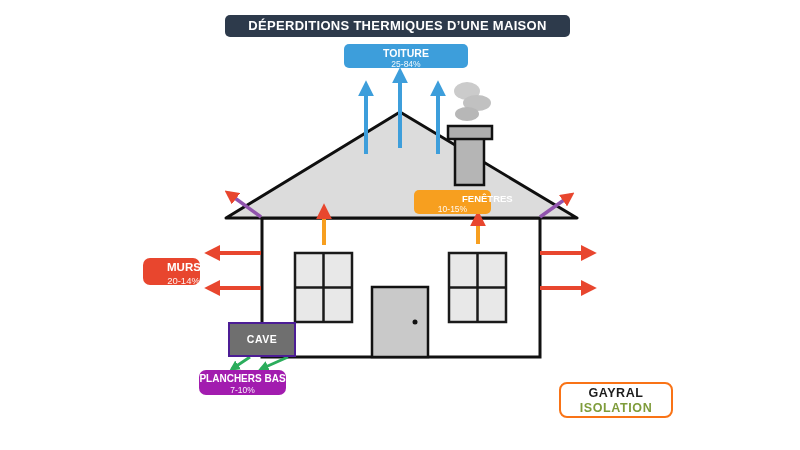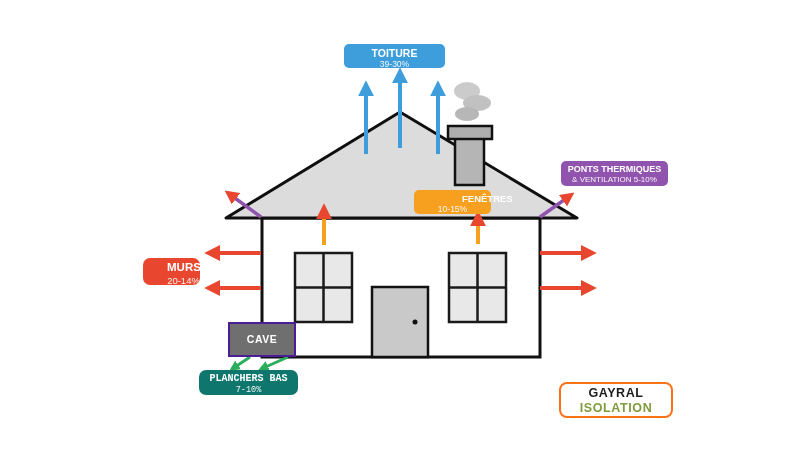--- a/index.html
+++ b/index.html
@@ -9,33 +9,33 @@
 
   .badge{position:absolute;color:#fff;text-align:center;border-radius:5px;
          line-height:1.18;box-sizing:border-box;padding-top:3px;}
   .badge .l1{font-weight:bold;display:block;}
   .badge .l2{display:block;opacity:.93;}
 
   .title-bar{position:absolute;left:225px;top:15px;width:345px;height:22px;
              background:#2d3a4b;border-radius:5px;color:#fff;font-weight:bold;
              font-size:13px;line-height:22px;text-align:center;letter-spacing:.3px;}
 
-  .toiture{left:344px;top:44px;width:101px;height:24px;background:#3d9edb;}
+  .toiture{left:344px;top:44px;width:124px;height:24px;background:#3d9edb;}
   .toiture .l1{font-size:10.5px;} .toiture .l2{font-size:8.5px;}
 
   .fenetres{left:414px;top:190px;width:77px;height:24px;background:#f79f1f;}
   .fenetres .l1{font-size:9.5px;margin-left:48px;} .fenetres .l2{font-size:8.5px;}
 
   .ponts{left:561px;top:161px;width:107px;height:25px;background:#9154ae;}
   .ponts .l1{font-size:9px;} .ponts .l2{font-size:8px;}
 
   .murs{left:143px;top:258px;width:57px;height:27px;background:#e8462e;border-radius:7px;padding-left:24px;}
   .murs .l1{font-size:11.5px;} .murs .l2{font-size:9.5px;}
 
-  .planchers{left:199px;top:370px;width:99px;height:25px;background:#0f766e;border-radius:7px;font-family:Liberation Mono, monospace;}
+  .planchers{left:199px;top:370px;width:87px;height:25px;background:#a21caf;border-radius:7px;}
   .planchers .l1{font-size:10px;} .planchers .l2{font-size:8.5px;}
 
   .cave-box{position:absolute;left:228px;top:322px;width:68px;height:35px;
             background:#6f6f6f;border:2px solid #4c1d95;box-sizing:border-box;
             color:#fff;font-weight:bold;font-size:10.5px;text-align:center;
             line-height:30px;letter-spacing:.5px;}
 
   .gayral-box{position:absolute;left:559px;top:382px;width:114px;height:36px;
               background:#fff;border:2px solid #f97316;border-radius:8px;
               box-sizing:border-box;text-align:center;padding-top:2px;}
@@ -114,35 +114,32 @@
       <line x1="261" y1="217" x2="228" y2="193" marker-end="url(#mRed)"></line>
       <line x1="540" y1="217" x2="571" y2="195" marker-end="url(#mRed)"></line>
     </g>
 
     <g stroke="#2bad5c" stroke-width="3">
       <line x1="250" y1="357" x2="232" y2="369" marker-end="url(#mGreen)"></line>
       <line x1="288" y1="357" x2="261" y2="369" marker-end="url(#mGreen)"></line>
     </g>
   </svg>
 
+  <div class="title-bar">DÉPERDITIONS THERMIQUES D’UNE MAISON</div>
 
   <div class="badge toiture">
     <span class="l1">TOITURE</span>
-    <span class="l2">39-30%</span>
+    <span class="l2">25-84%</span>
   </div>
 
   <div class="badge fenetres">
     <span class="l1">FENÊTRES</span>
     <span class="l2">10-15%</span>
   </div>
 
-  <div class="badge ponts">
-    <span class="l1">PONTS THERMIQUES</span>
-    <span class="l2">&amp; VENTILATION 5-10%</span>
-  </div>
 
   <div class="badge murs">
     <span class="l1">MURS</span>
     <span class="l2">20-14%</span>
   </div>
 
   <div class="cave-box">CAVE</div>
 
   <div class="badge planchers">
     <span class="l1">PLANCHERS BAS</span>

